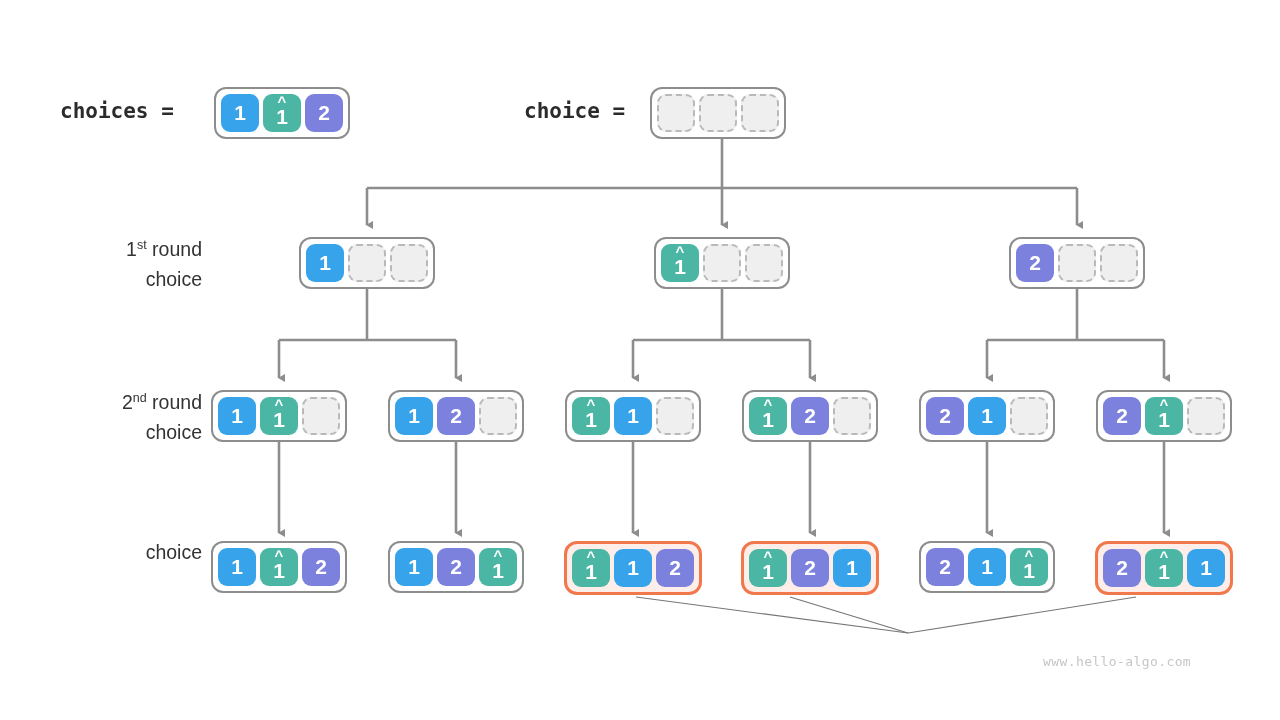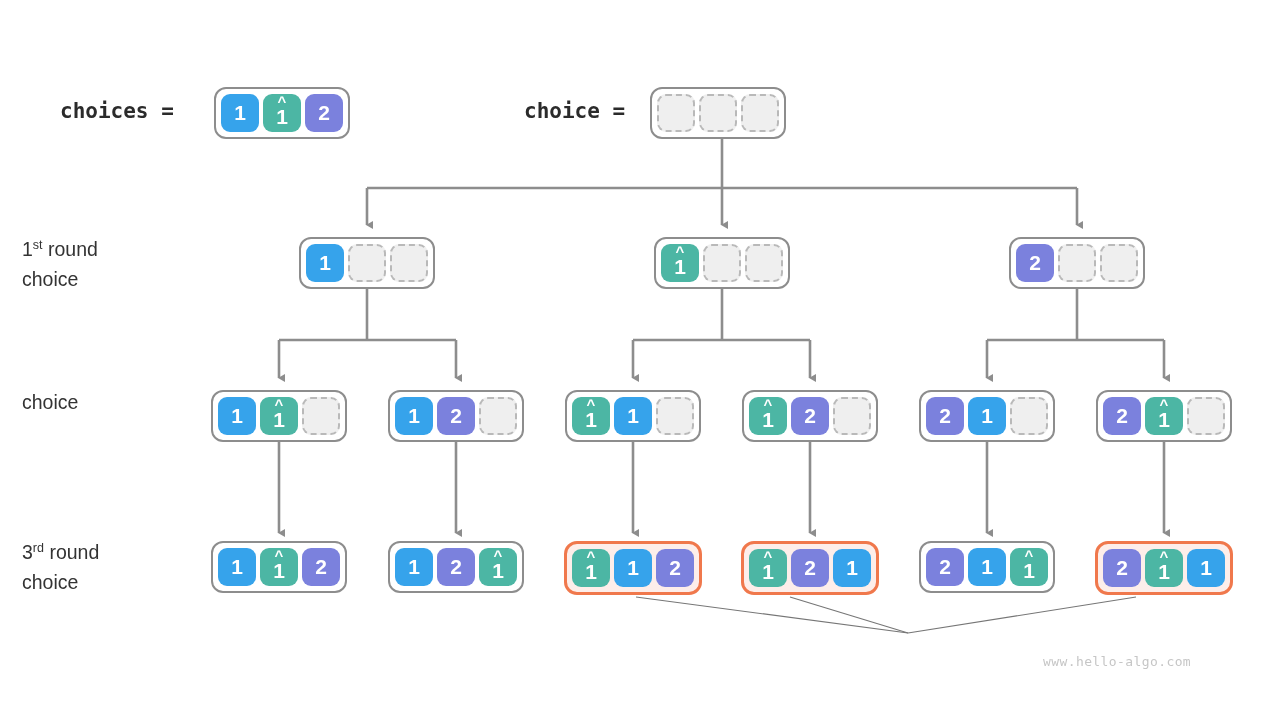--- a/index.html
+++ b/index.html
@@ -23,21 +23,21 @@
   .mono-label{
     font-family:"DejaVu Sans Mono","Liberation Mono",monospace;
     font-weight:700;
     font-size:21px;
     color:#2b2b2b;
     white-space:nowrap;
   }
   .round-label{
     font-size:19.5px;
     color:#333333;
-    text-align:left;
+    text-align:right;
     line-height:1.55;
     white-space:nowrap;
   }
   .round-label sup{font-size:12.5px;}
 
   
   .arr{
     display:inline-flex;
     align-items:center;
     gap:4px;
@@ -161,24 +161,24 @@
         <div class="cell empty"></div>
         <div class="cell empty"></div>
       </div>
   </div>
 
   <div class="abs round-label" style="left:22px;top:234px;width:180px;">
       <div>1<sup>st</sup> round</div>
       <div>choice</div>
     </div>
   <div class="abs round-label" style="left:22px;top:387px;width:180px;">
+      <div>2<sup>nd</sup> round</div>
       <div>choice</div>
     </div>
   <div class="abs round-label" style="left:22px;top:537px;width:180px;">
-      <div>3<sup>rd</sup> round</div>
       <div>choice</div>
     </div>
 
   <div id="level-0">
       <div class="abs" style="top: 237px; left: 299px;"><div class="arr">
           <div class="cell blue">1</div>
           <div class="cell empty"></div>
           <div class="cell empty"></div>
         </div></div>
       <div class="abs" style="top: 237px; left: 654px;"><div class="arr">

